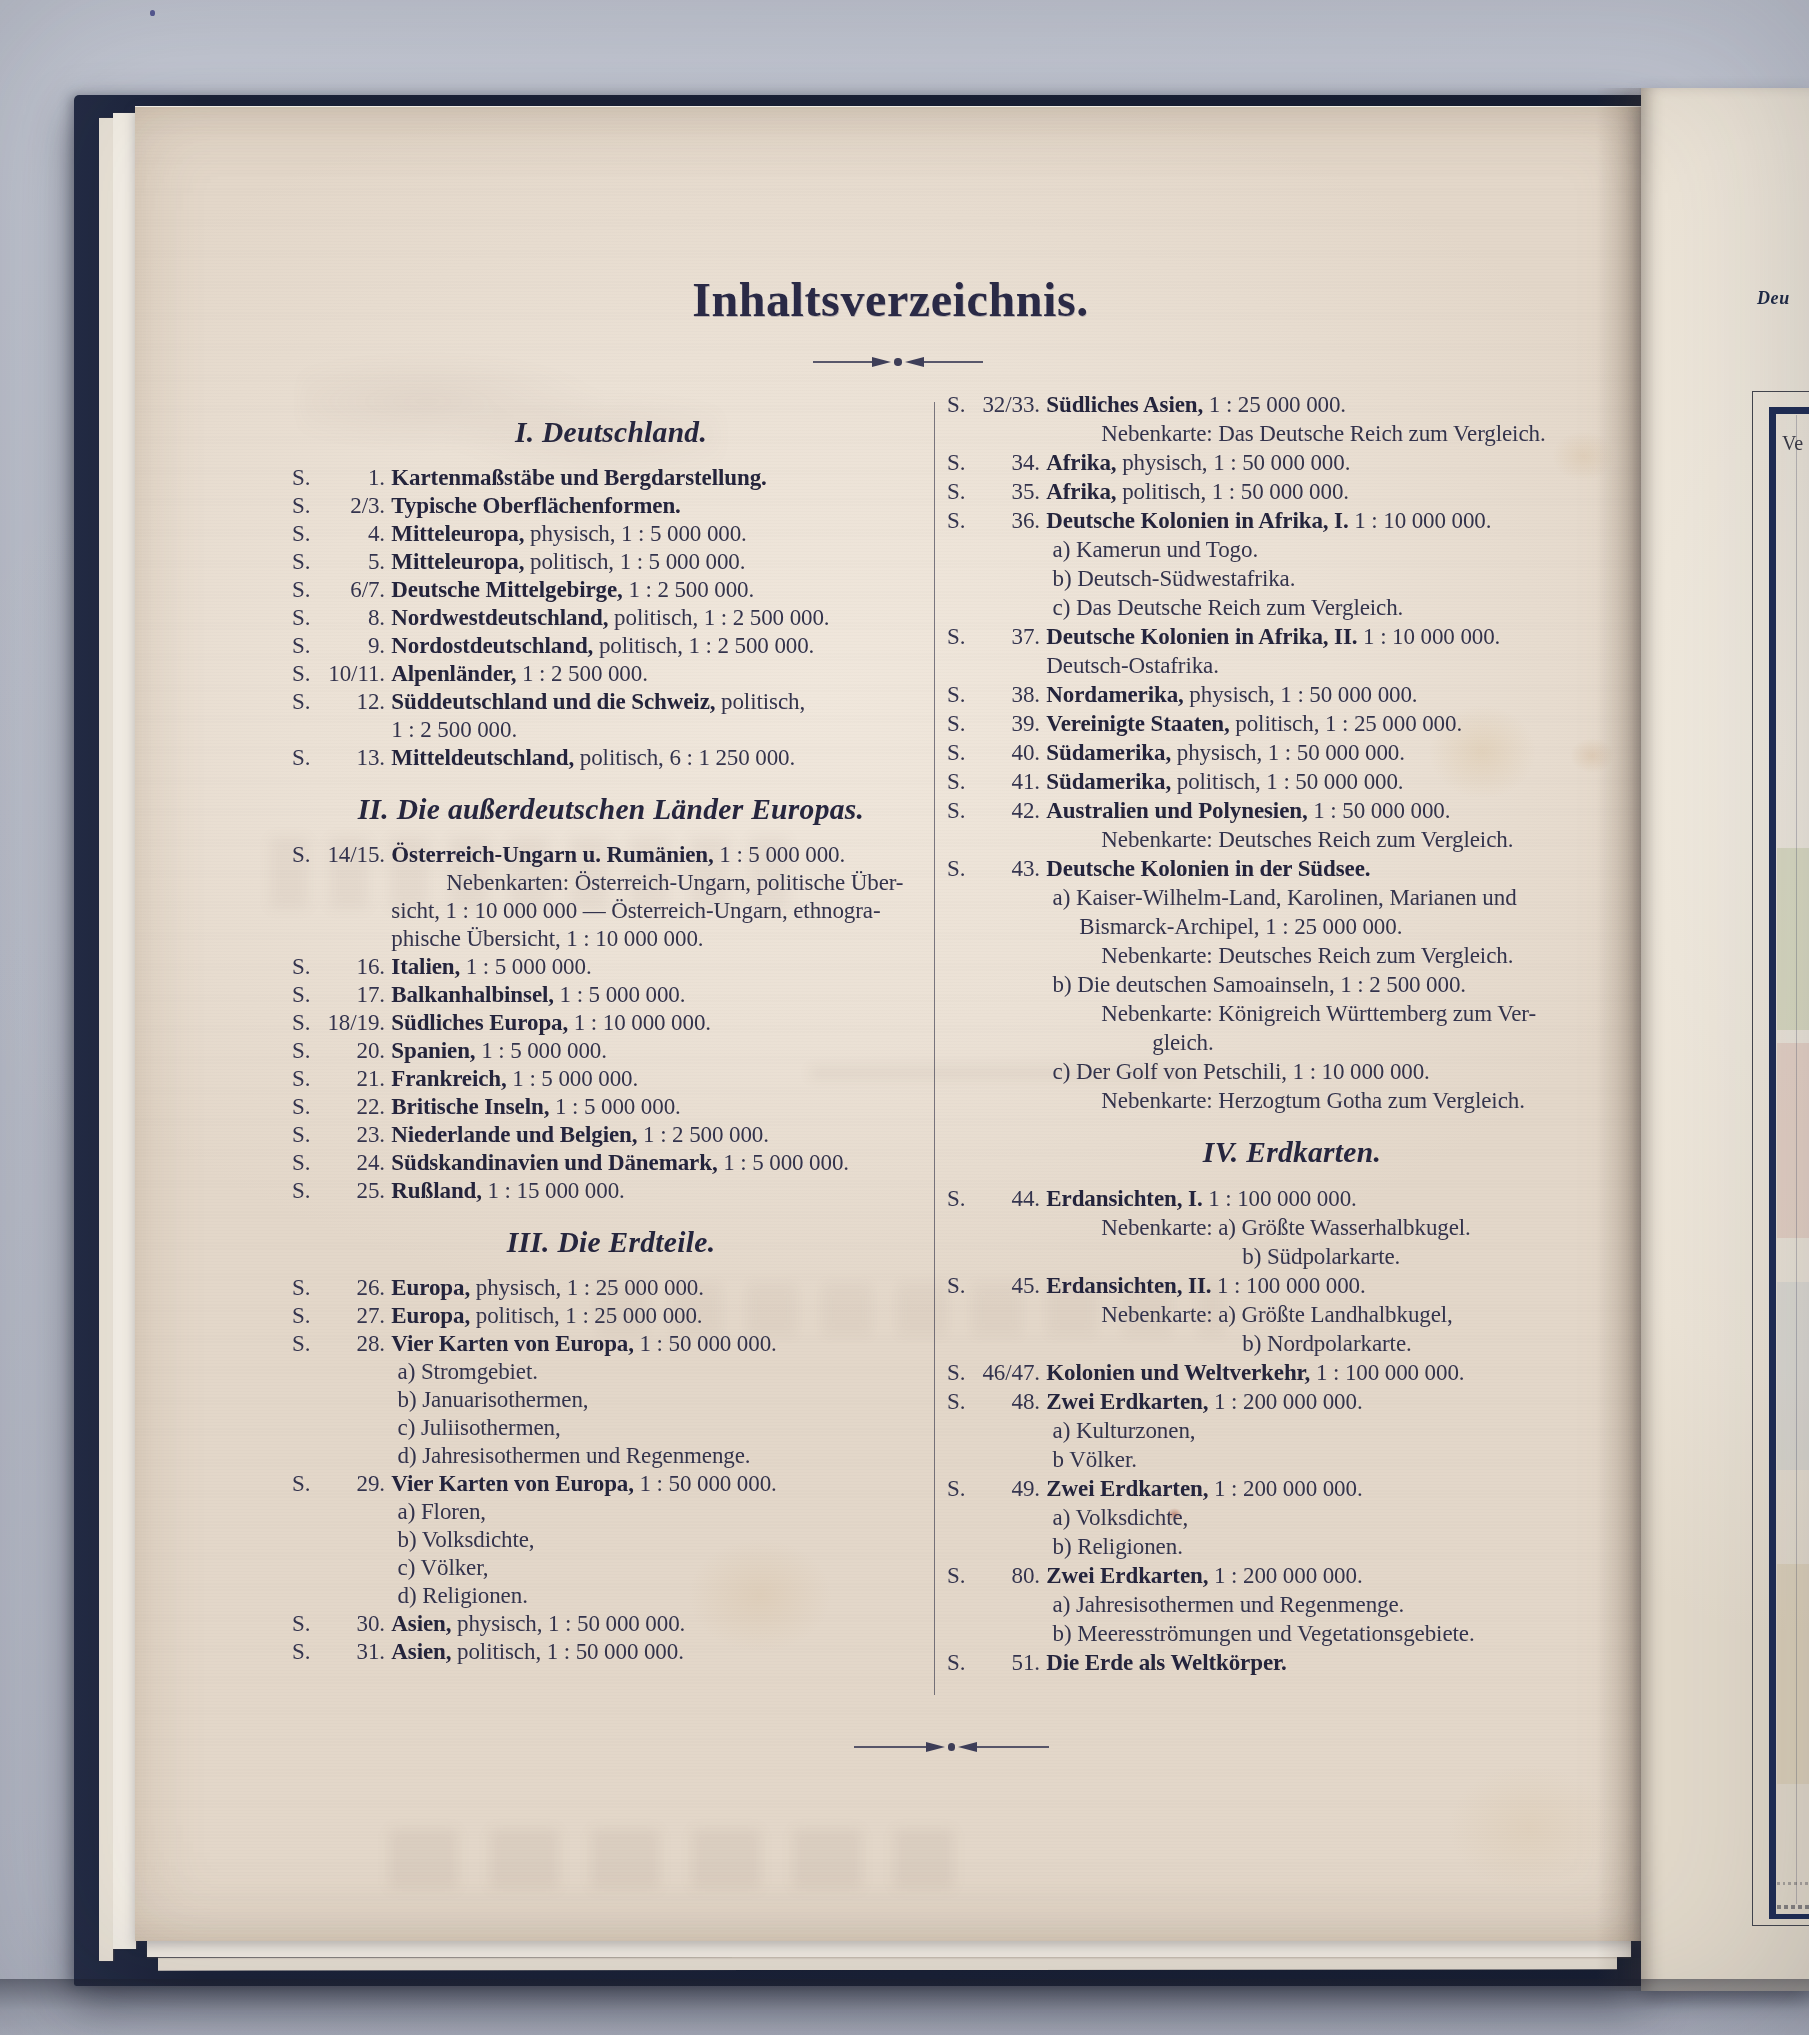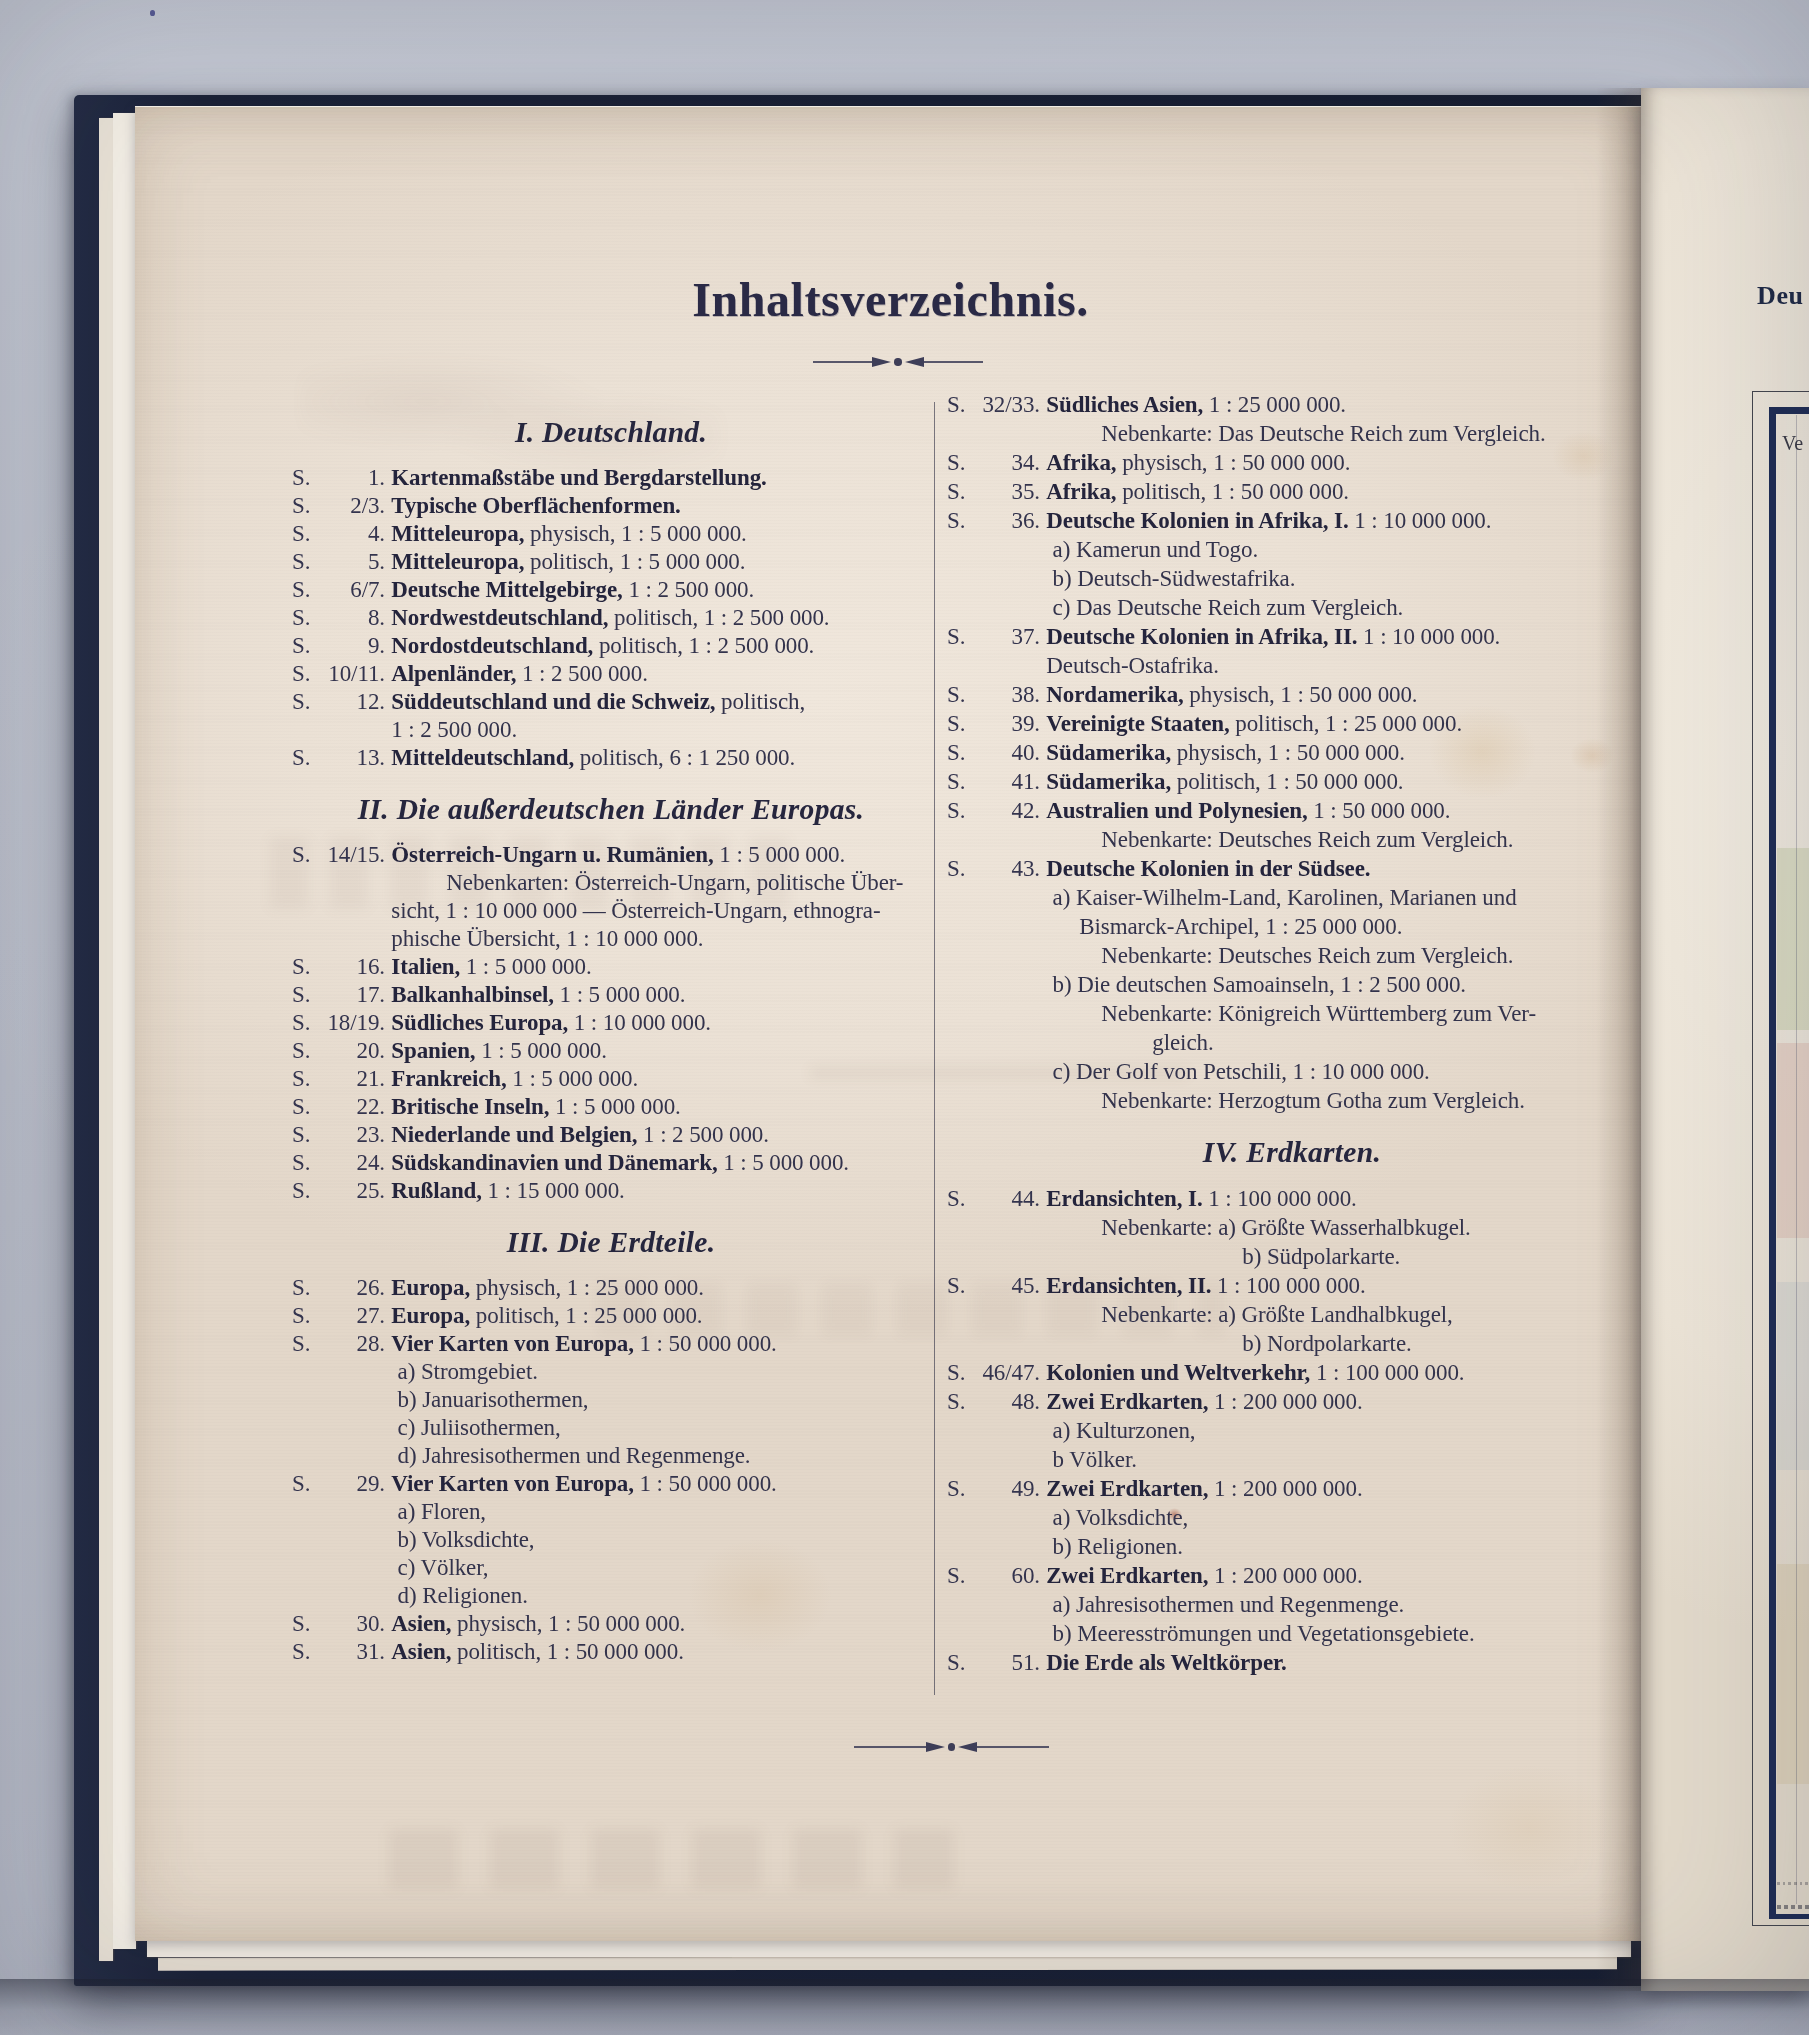--- a/index.html
+++ b/index.html
@@ -86,21 +86,21 @@
   .s4{left:1435px;top:631px;width:44px;height:35px;background:radial-gradient(closest-side, rgba(185,140,90,.2), transparent);}
   .s5{left:1032px;top:1401px;width:15px;height:12.6px;background:radial-gradient(closest-side, rgba(160,70,45,.55), transparent);}
   .s6{left:1313px;top:1658px;width:163px;height:126px;background:radial-gradient(closest-side, rgba(195,160,105,.12), transparent);}
   
   .gutter{position:absolute;left:1596px;top:88px;width:107px;height:1903px;pointer-events:none;
     background:linear-gradient(90deg, transparent 0%, rgba(80,66,55,.22) 40%, rgba(45,38,35,.45) 50%, rgba(80,66,55,.20) 62%, transparent 100%);}
   
   .next-page{position:absolute;left:1641px;top:88px;width:168px;height:1903px;
     background:radial-gradient(377px 879px at 80% 35%, #f2ece1 0%, #ece4d7 70%, #e3dacb 100%);
     box-shadow:inset 12.6px 0 16.3px -6.3px rgba(60,50,45,.38), 0 8.8px 19px rgba(40,42,58,.45);}
-  .next-heading{position:absolute;left:116px;top:193px;font-size:26px;font-weight:700;color:#1e2946;letter-spacing:0.6px;}
+  .next-heading{position:absolute;left:116px;top:200px;font-size:18px;font-weight:700;color:#1e2946;letter-spacing:0.6px;font-style:italic;}
   .map-frame-outer{position:absolute;left:111px;top:303px;width:63px;height:1533px;
     border-left:1.9px solid #43454e;border-top:1.9px solid #43454e;border-bottom:1.9px solid #43454e;}
   .map-frame-inner{position:absolute;left:128px;top:319px;width:50px;height:1500px;
     border-left:7px solid #1e2c55;border-top:7px solid #1e2c55;border-bottom:5px solid #1e2c55;}
   .map-label{position:absolute;left:141px;top:344px;font-size:20px;color:#3a3a46;}
   .wash{position:absolute;left:136px;width:33px;pointer-events:none;}
   .w1{top:760px;height:182px;background:rgba(168,186,128,.28);}
   .w2{top:955px;height:195px;background:rgba(208,150,140,.24);}
   .w3{top:1194px;height:188px;background:rgba(168,186,202,.20);}
   .w4{top:1476px;height:220px;background:rgba(200,178,128,.22);}
@@ -565,21 +565,21 @@
         </span>
         <span class="txt">
           <span class="l1"><span class="b">Zwei Erdkarten,</span><span class="r"> 1 : 200 000 000.</span></span>
           <span class="sub i1">a) Volksdichte,</span>
           <span class="sub i1">b) Religionen.</span>
         </span>
       </div>
       <div class="entry">
         <span class="pg">
           <span>S.</span>
-          <span>60.</span>
+          <span>80.</span>
         </span>
         <span class="txt">
           <span class="l1"><span class="b">Zwei Erdkarten,</span><span class="r"> 1 : 200 000 000.</span></span>
           <span class="sub i1">a) Jahresisothermen und Regenmenge.</span>
           <span class="sub i1">b) Meeresströmungen und Vegetationsgebiete.</span>
         </span>
       </div>
       <div class="entry">
         <span class="pg">
           <span>S.</span>

